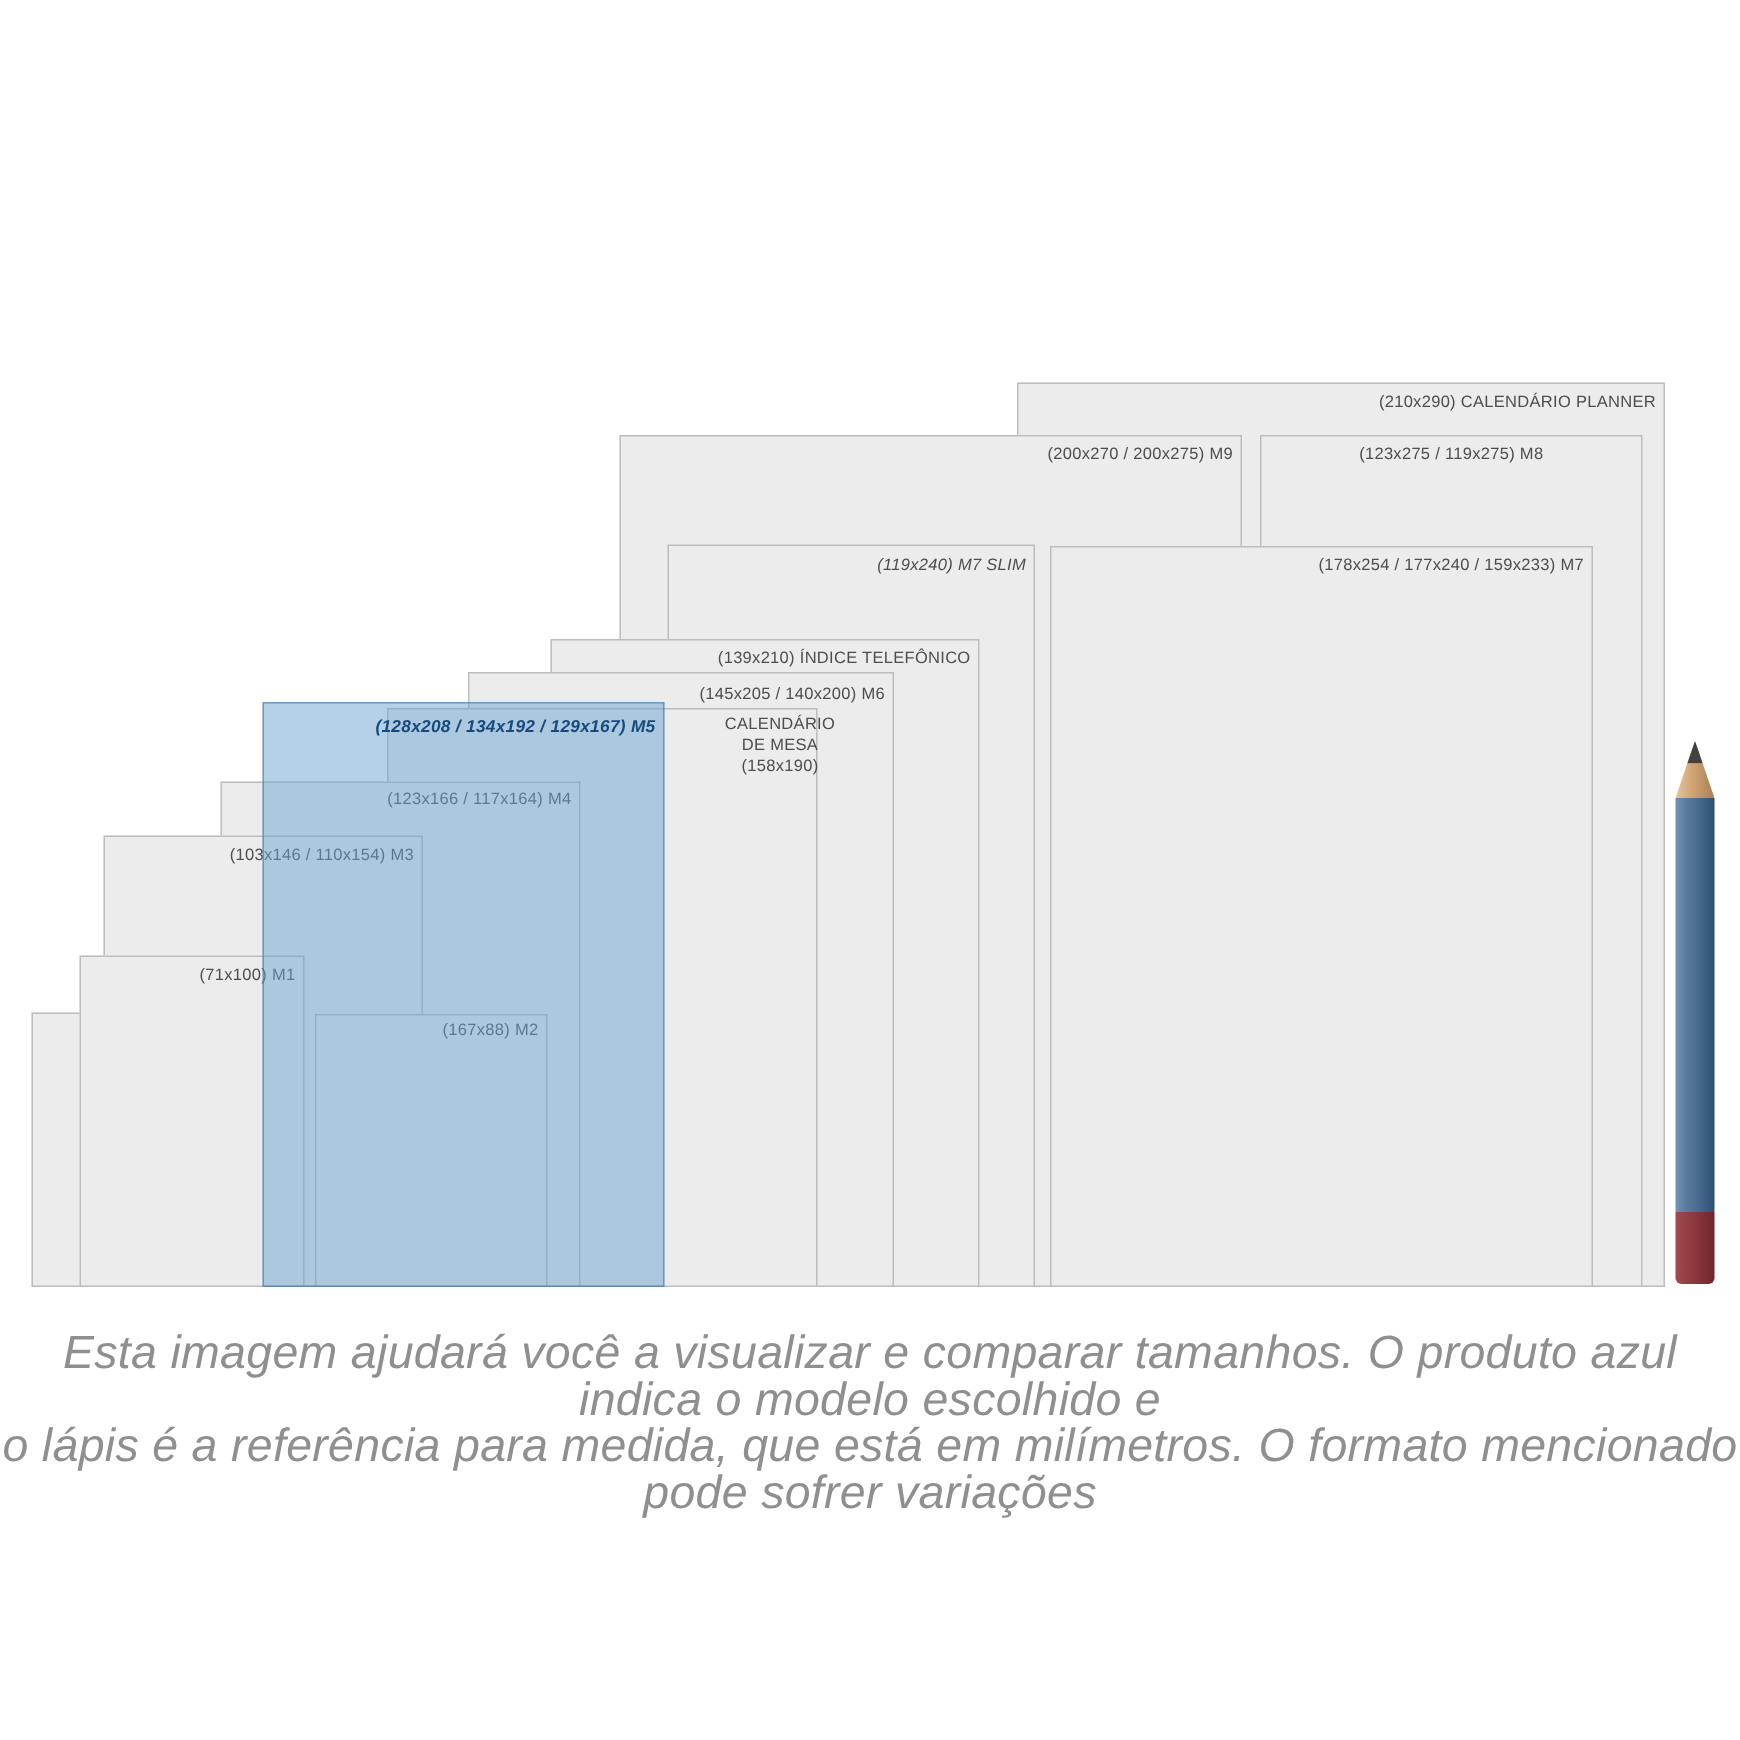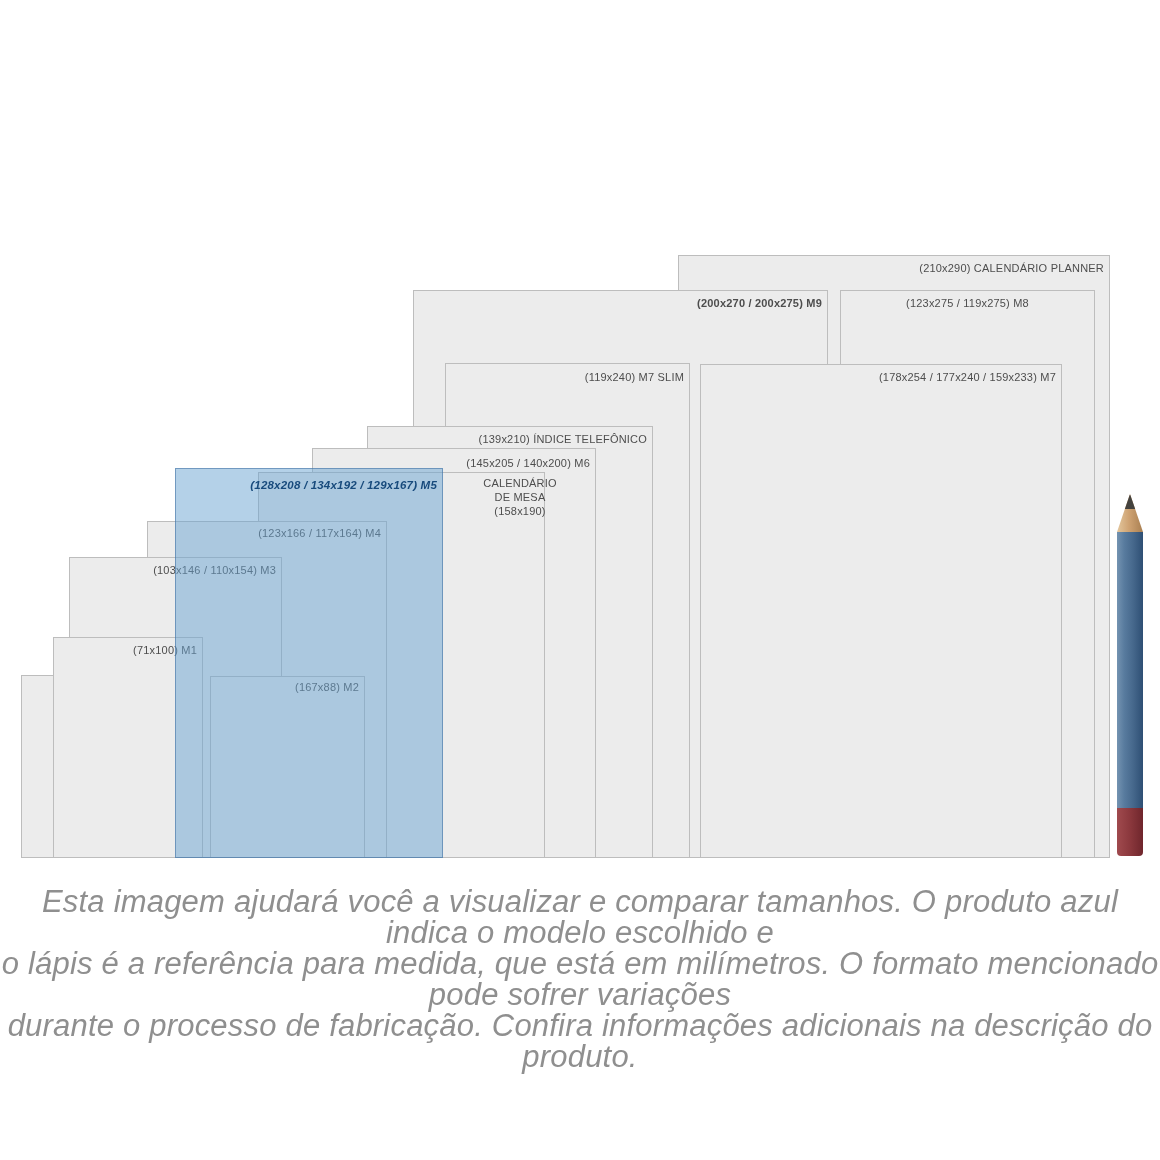--- a/index.html
+++ b/index.html
@@ -88,27 +88,27 @@
 </style>
 </head>
 <body>
 
 <div class="stage">
 
   <div>
       <div class="box" style="left: 678px; top: 255px; width: 432px; height: 603px;"></div>
       <div class="box-label" style="top: 261px; right: 56px; text-align: left;">(210x290) CALENDÁRIO PLANNER</div>
       <div class="box" style="left: 413px; top: 290px; width: 415px; height: 568px;"></div>
-      <div class="box-label" style="top: 296px; right: 338px; text-align: right; font-weight: bold;">(200x270 / 200x275) M9</div>
+      <div class="box-label" style="top: 296px; right: 338px; text-align: right;">(200x270 / 200x275) M9</div>
       <div class="box" style="left: 840px; top: 290px; width: 255px; height: 568px;"></div>
       <div class="box-label" style="top: 296px; left: 967.5px; transform: translateX(-50%); text-align: center;">(123x275 / 119x275) M8</div>
       <div class="box" style="left: 700px; top: 364px; width: 362px; height: 494px;"></div>
       <div class="box-label" style="top: 370px; right: 104px; text-align: right;">(178x254 / 177x240 / 159x233) M7</div>
       <div class="box" style="left: 445px; top: 363px; width: 245px; height: 495px;"></div>
-      <div class="box-label" style="top: 370px; right: 476px; text-align: center;">(119x240) M7 SLIM</div>
+      <div class="box-label" style="top: 370px; right: 476px; text-align: center; font-style: italic;">(119x240) M7 SLIM</div>
       <div class="box" style="left: 367px; top: 426px; width: 286px; height: 432px;"></div>
       <div class="box-label" style="top: 432px; right: 513px; text-align: right; margin-left: 44px;">(139x210) ÍNDICE TELEFÔNICO</div>
       <div class="box" style="left: 312px; top: 448px; width: 284px; height: 410px;"></div>
       <div class="box-label" style="top: 456px; right: 570px; text-align: left;">(145x205 / 140x200) M6</div>
       <div class="box" style="left: 258px; top: 472px; width: 287px; height: 386px;"></div>
       <div class="box-label" style="top: 476px; left: 520px; transform: translateX(-50%); text-align: center;">CALENDÁRIO
 DE MESA
 (158x190)</div>
       <div class="box" style="left: 147px; top: 521px; width: 240px; height: 337px;"></div>
       <div class="box-label" style="top: 526px; right: 779px; text-align: right;">(123x166 / 117x164) M4</div>
@@ -127,16 +127,15 @@
     <div class="pencil-tip">
       <div class="pencil-graphite"></div>
     </div>
     <div class="pencil-body"></div>
     <div class="pencil-end"></div>
   </div>
 
   <div class="caption">
     <div>Esta imagem ajudará você a visualizar e comparar tamanhos. O produto azul indica o modelo escolhido e</div>
     <div>o lápis é a referência para medida, que está em milímetros. O formato mencionado pode sofrer variações</div>
-    <div>durante o processo de fabricação. Confira informações adicionais na descrição do produto.</div>
   </div>
 
 </div>
 
 </body></html>

